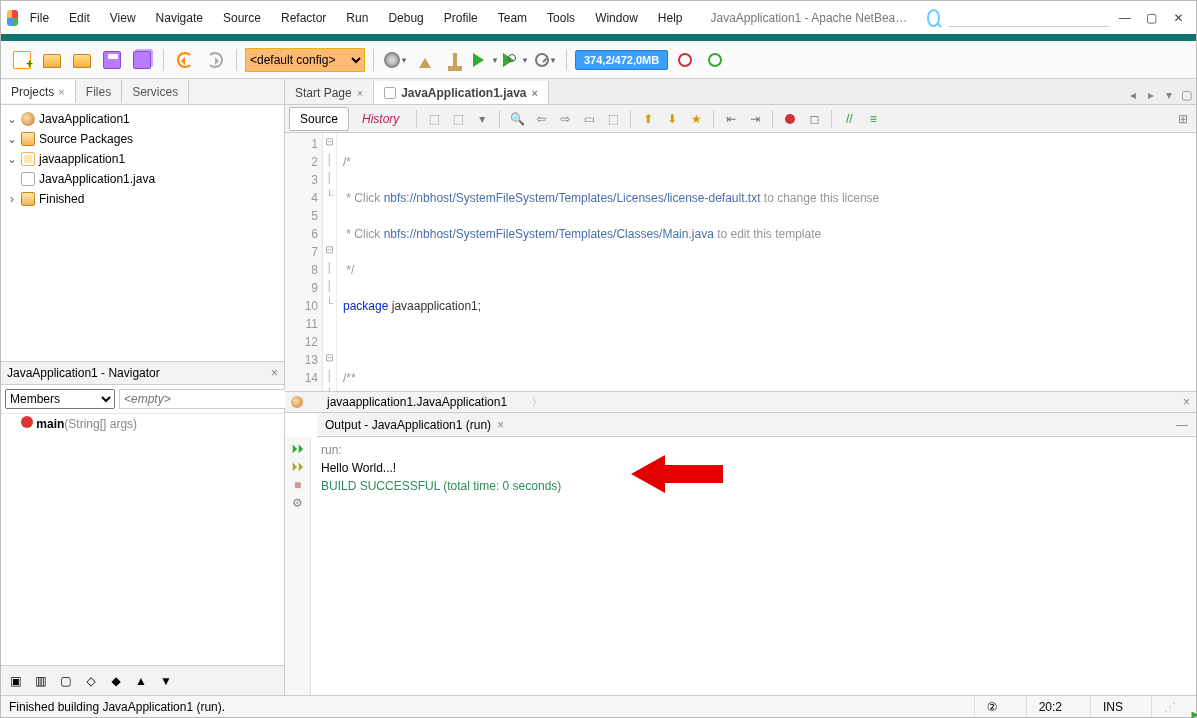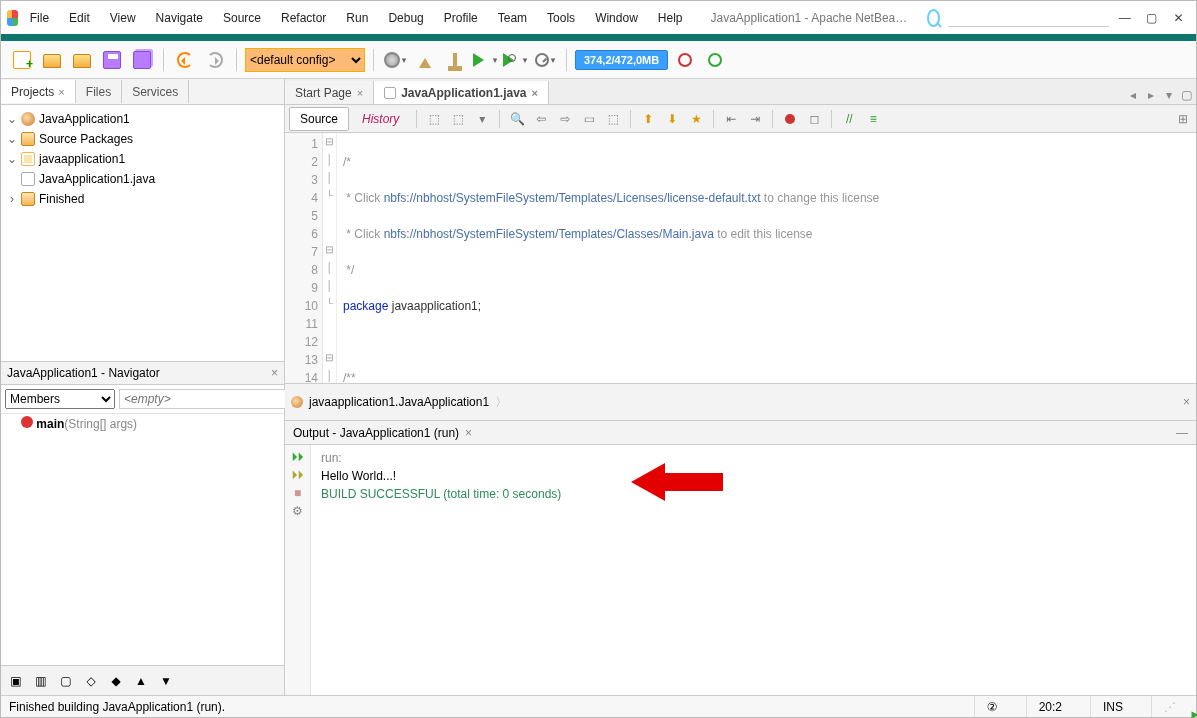--- a/index.html
+++ b/index.html
@@ -105,25 +105,25 @@
 .gutter{width:38px;background:#f7f7f7;border-right:1px solid #e5e5e5;text-align:right;color:#999;padding:2px 4px 2px 0;}
 .gutter div{height:18px;}
 .foldcol{width:14px;background:#fff;border-right:1px solid #eee;}
 .foldcol div{height:18px;text-align:center;color:#999;font-size:10px;}
 .code{flex:1;padding:2px 6px;white-space:pre;overflow:hidden;}
 .code .ln{height:18px;}
 .kw{color:#0a26c9;} .cm{color:#969696;} .lk{color:#4a6ea9;} .id{color:#333;}
 .bold{font-weight:bold;}
 
 
-.crumb{height:38px;border-top:1px solid #ccc;border-bottom:1px solid #ccc;background:#f3f3f3;display:flex;align-items:center;padding:0 6px;gap:6px;font-size:12px;}
+.crumb{height:22px;border-top:1px solid #ccc;border-bottom:1px solid #ccc;background:#f3f3f3;display:flex;align-items:center;padding:0 6px;gap:24px;font-size:12px;}
 .crumb .sp{flex:1;} .crumb .x{color:#888;}
 
 
-.out-hdr{height:24px;background:#f3f3f3;border-bottom:1px solid #ccc;display:flex;align-items:center;padding:0 8px;gap:6px;}
+.out-hdr{height:24px;background:#f3f3f3;border-bottom:1px solid #ccc;display:flex;align-items:center;padding:0 8px;gap:6px;margin-left:32px;}
 .out-hdr .x{color:#888;} .out-hdr .sp{flex:1;} .out-hdr .min{color:#888;}
 .out-body{flex:1;display:flex;min-height:0;}
 .out-gutter{width:26px;background:#f7f7f7;border-right:1px solid #e5e5e5;display:flex;flex-direction:column;align-items:center;gap:2px;padding:4px 0;}
 .ob{width:16px;height:16px;display:flex;align-items:center;justify-content:center;}
 .out-text{flex:1;padding:4px 10px;font-family:Consolas,"Courier New",monospace;font-size:13px;line-height:18px;position:relative;}
 .out-text .g{color:#2e8b57;} .out-text .gr{color:#888;}
 .arrow{position:absolute;left:320px;top:14px;}
 .arrow svg{width:92px;height:46px;}
 
 
@@ -369,21 +369,21 @@
             <div>└</div>
           <div></div>
             <div></div>
             <div>⊟</div>
             <div>│</div>
             <div>└</div>
         </div>
         <div class="code">
 <div class="ln"><span class="cm">/*</span></div>
 <div class="ln"><span class="cm"> * Click </span><span class="lk">nbfs://nbhost/SystemFileSystem/Templates/Licenses/license-default.txt</span><span class="cm"> to change this license</span></div>
-<div class="ln"><span class="cm"> * Click </span><span class="lk">nbfs://nbhost/SystemFileSystem/Templates/Classes/Main.java</span><span class="cm"> to edit this license</span></div>
+<div class="ln"><span class="cm"> * Click </span><span class="lk">nbfs://nbhost/SystemFileSystem/Templates/Classes/Main.java</span><span class="cm"> to edit this template</span></div>
 <div class="ln"><span class="cm"> */</span></div>
 <div class="ln"><span class="kw">package</span> <span class="id">javaapplication1;</span></div>
 <div class="ln"></div>
 <div class="ln"><span class="cm">/**</span></div>
 
 
 
 
 
 

